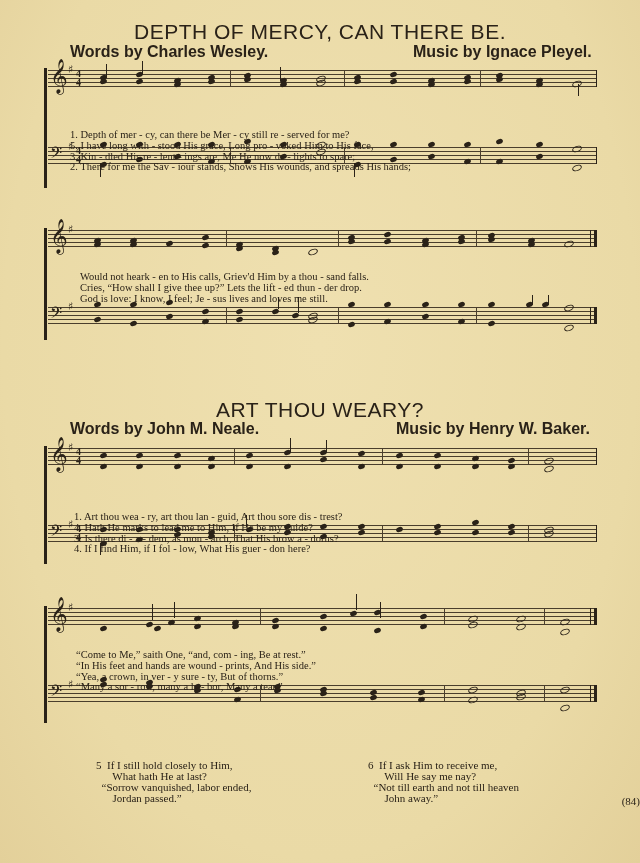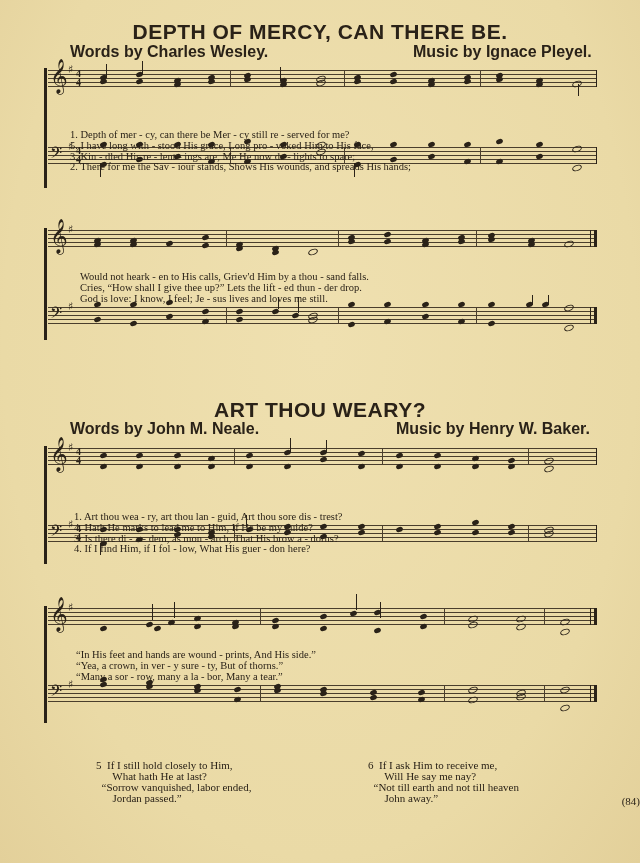--- a/index.html
+++ b/index.html
@@ -9,21 +9,21 @@
     font-family: "Liberation Serif", serif;
     color: #2a2218;
     position: relative;
   }
   .page {
     position: absolute; left: 0; top: 0; width: 640px; height: 863px;
     background: radial-gradient(ellipse at 50% 40%, #efe0b0 0%, #eadaa6 70%, #e3d09a 100%);
   }
   .title {
     position: absolute; left: 0; width: 640px; text-align: center;
-    font-family: "Liberation Sans", sans-serif; font-weight: bold;
+    font-family: "Liberation Sans", sans-serif; font-weight: normal;
     font-size: 21px; letter-spacing: 0.5px; color: #2a2218;
   }
   .credit {
     position: absolute; font-family: "Liberation Sans", sans-serif;
     font-weight: bold; font-size: 16px; color: #2a2218;
   }
   .system {
     position: absolute; left: 44px; width: 552px;
   }
   .brace {
@@ -449,20 +449,21 @@
         <div class="note" style="left:370px;top:12px"></div>
       <div class="note half" style="left:420px;top:2px"></div>
         <div class="note half" style="left:420px;top:12px"></div>
       <div class="note half" style="left:468px;top:5px"></div>
         <div class="note half" style="left:468px;top:9px"></div>
       <div class="note half" style="left:512px;top:2px"></div>
         <div class="note half" style="left:512px;top:20px"></div>
     </div>
   </div>
   <div class="lyrics" style="top:650px; left:76px;">
+    <span class="lyric-line">“Come to Me,” saith One, “and, com - ing, Be at rest.”</span>
     <span class="lyric-line">“In His feet and hands are wound - prints, And His side.”</span>
     <span class="lyric-line">“Yea, a crown, in ver - y sure - ty, But of thorns.”</span>
     <span class="lyric-line">“Many a sor - row, many a la - bor, Many a tear.”</span>
   </div>
 
   <div class="stanza" style="left:96px; top:760px;">
     <div>5  If I still hold closely to Him,</div>
     <div>      What hath He at last?</div>
     <div>  “Sorrow vanquished, labor ended,</div>
     <div>      Jordan passed.”</div>

